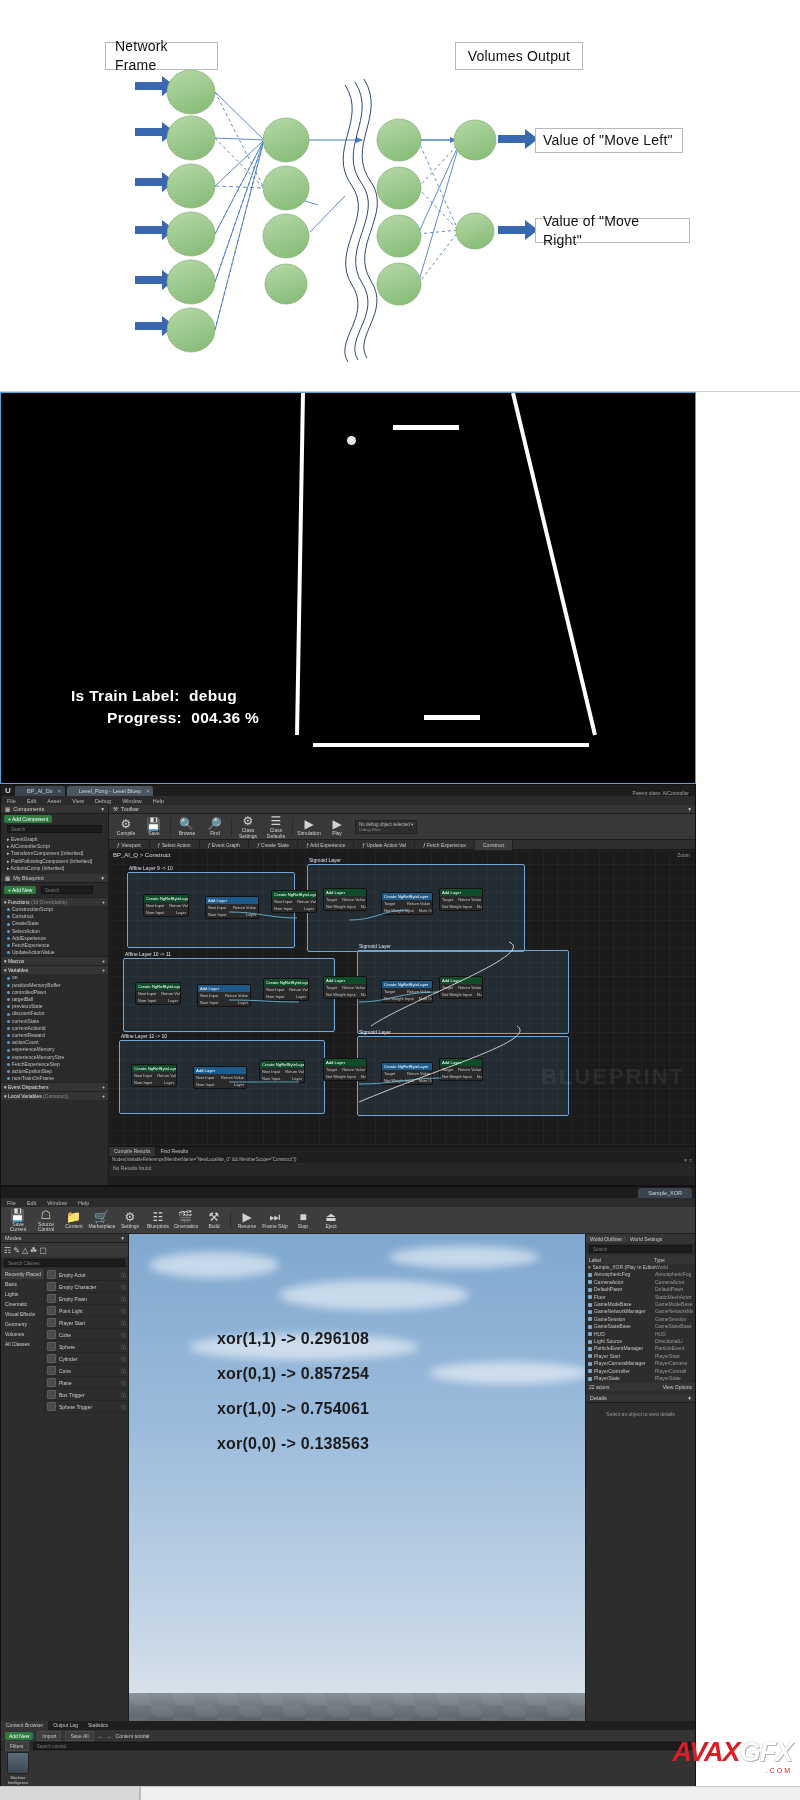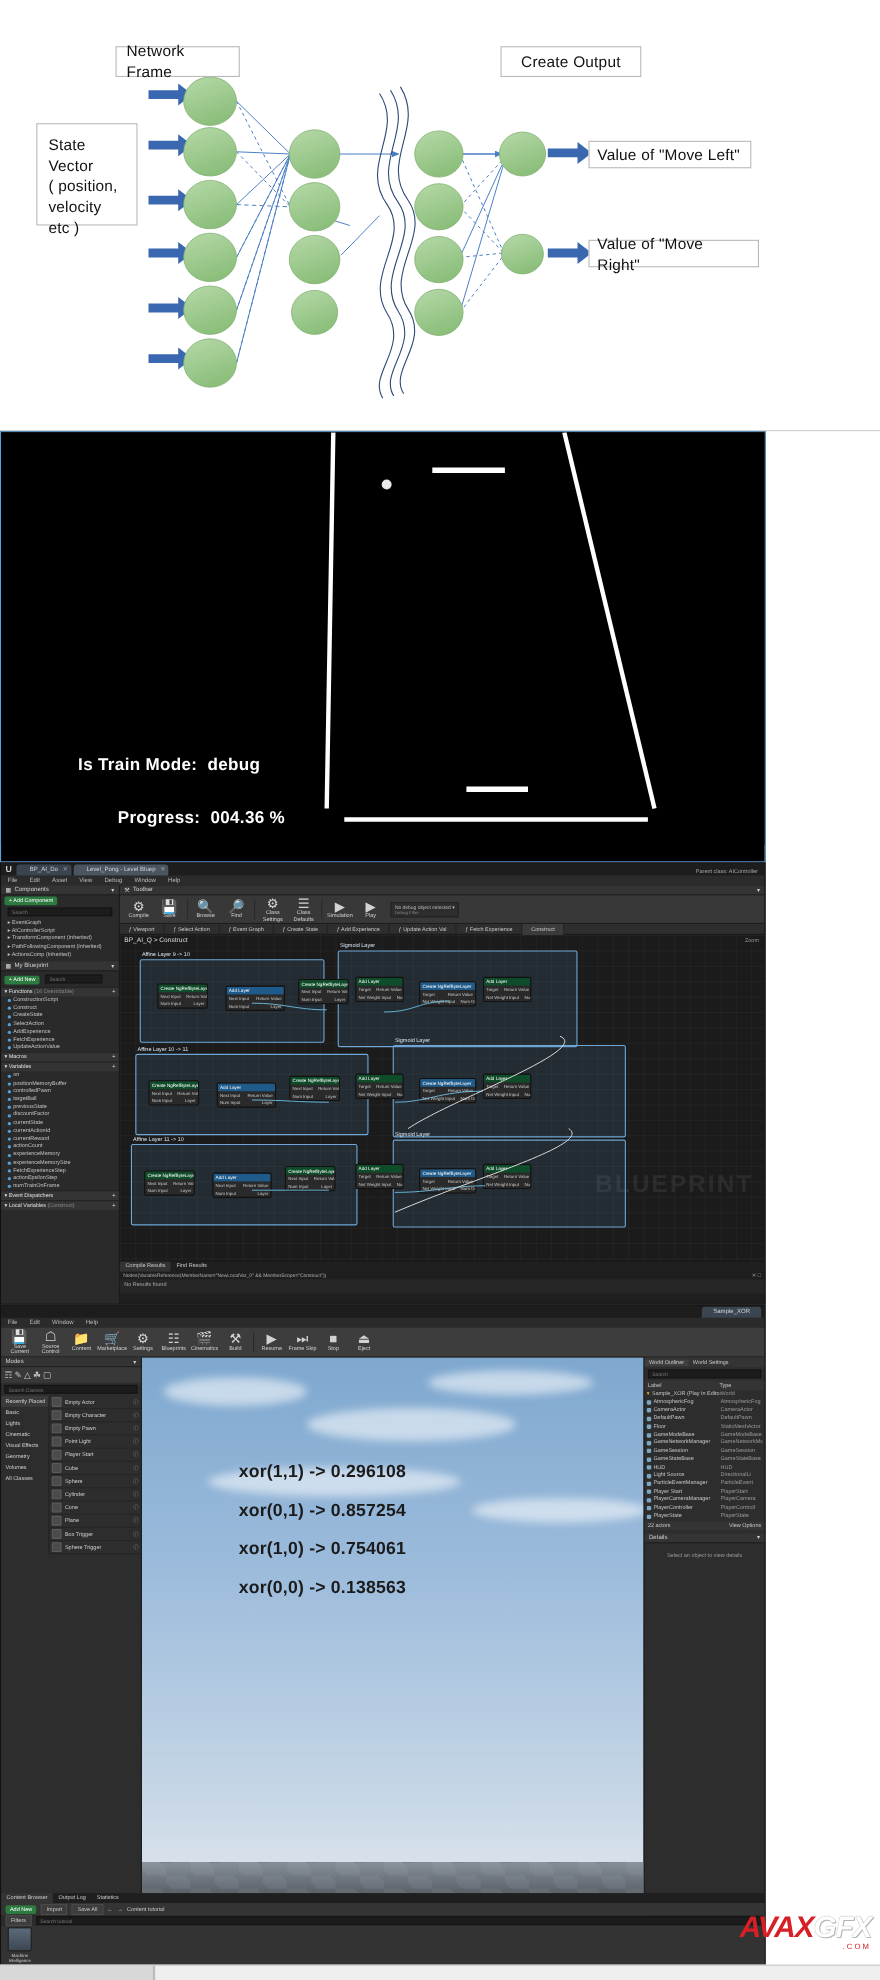--- a/index.html
+++ b/index.html
@@ -260,45 +260,42 @@
         <ellipse cx="399" cy="284" rx="22" ry="21"></ellipse>
         <ellipse cx="475" cy="140" rx="21" ry="20"></ellipse>
         <ellipse cx="475" cy="231" rx="19" ry="18"></ellipse>
       </g>
     </svg>
 
     <div class="nnbox" style="left:105px; top:42px; width:113px; height:28px;
                 display:flex; align-items:center; justify-content:center;">Network Frame</div>
 
     <div class="nnbox" style="left:455px; top:42px; width:128px; height:28px;
-                display:flex; align-items:center; justify-content:center;">Create Output</div>
-
-    <div class="nnbox tall" style="left:33px; top:112px; width:92px; height:93px;">State Vector
-( position,
-velocity etc )</div>
+                display:flex; align-items:center; justify-content:center;">Volumes Output</div>
+
 
     <div class="nnbox" style="left:535px; top:128px; width:148px; height:25px;
                 display:flex; align-items:center; padding-left:7px;">Value of "Move Left"</div>
 
     <div class="nnbox" style="left:535px; top:218px; width:155px; height:25px;
                 display:flex; align-items:center; padding-left:7px;">Value of "Move Right"</div>
   </div>
 
   <div class="pong">
     <div class="pong-body">
       <svg width="696" height="375" style="position:absolute;left:0;top:0;">
         <polyline points="302,0 296,342" stroke="#ffffff" stroke-width="4" fill="none"></polyline>
         <polyline points="512,0 594,342" stroke="#ffffff" stroke-width="4" fill="none"></polyline>
         <polyline points="312,352 588,352" stroke="#ffffff" stroke-width="4" fill="none"></polyline>
       </svg>
       <div class="ball" style="left:346px; top:43px;"></div>
       <div class="paddle" style="left:392px; top:32px; width:66px;"></div>
       <div class="paddle" style="left:423px; top:322px; width:56px;"></div>
-      <div class="hud" style="left:70px; top:294px;"><span>Is Train Mode:</span>&nbsp;&nbsp;<span>debug</span></div>
-      <div class="hud" style="left:106px; top:342px;"><span>Progress:</span>&nbsp;&nbsp;<span>004.36 %</span></div>
+      <div class="hud" style="left:70px; top:294px;"><span>Is Train Label:</span>&nbsp;&nbsp;<span>debug</span></div>
+      <div class="hud" style="left:106px; top:316px;"><span>Progress:</span>&nbsp;&nbsp;<span>004.36 %</span></div>
     </div>
   </div>
 
   <div class="ue-bp">
     <div class="bp-tabrow">
       <div class="bp-logo">U</div>
       <div class="bp-tab">
         <span>BP_AI_Do</span>
         <span class="tabx">✕</span>
       </div>

